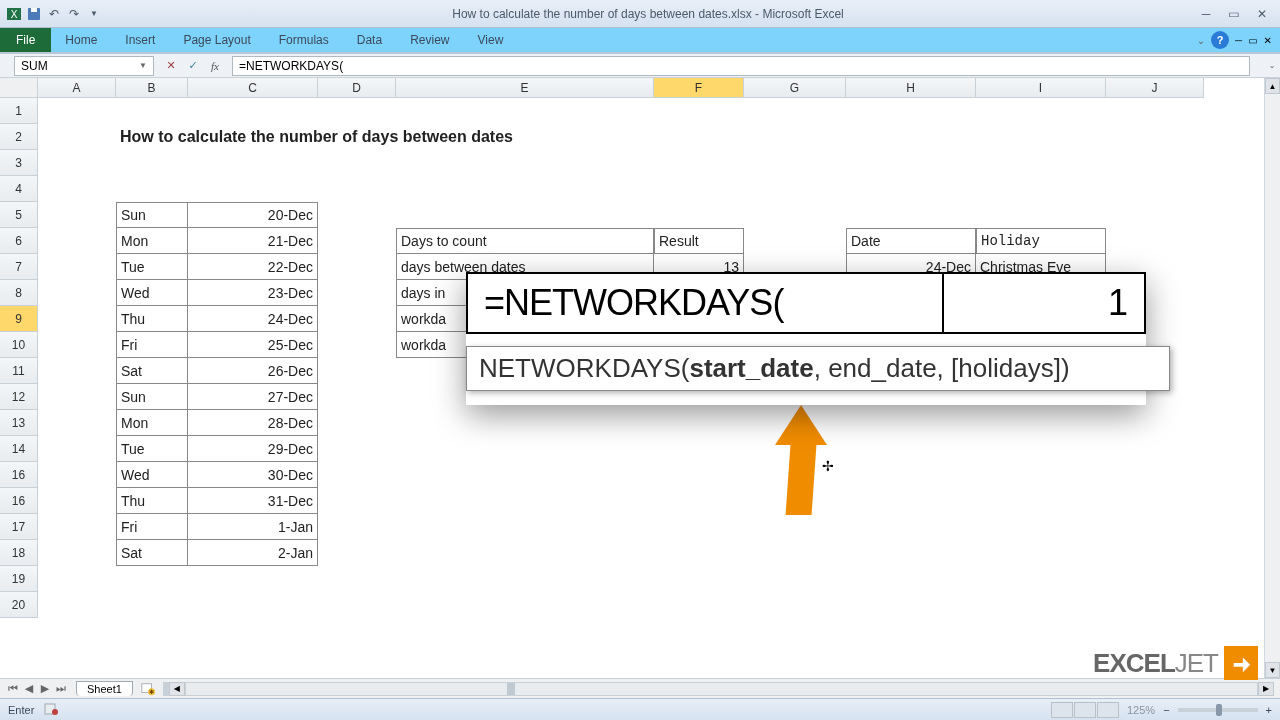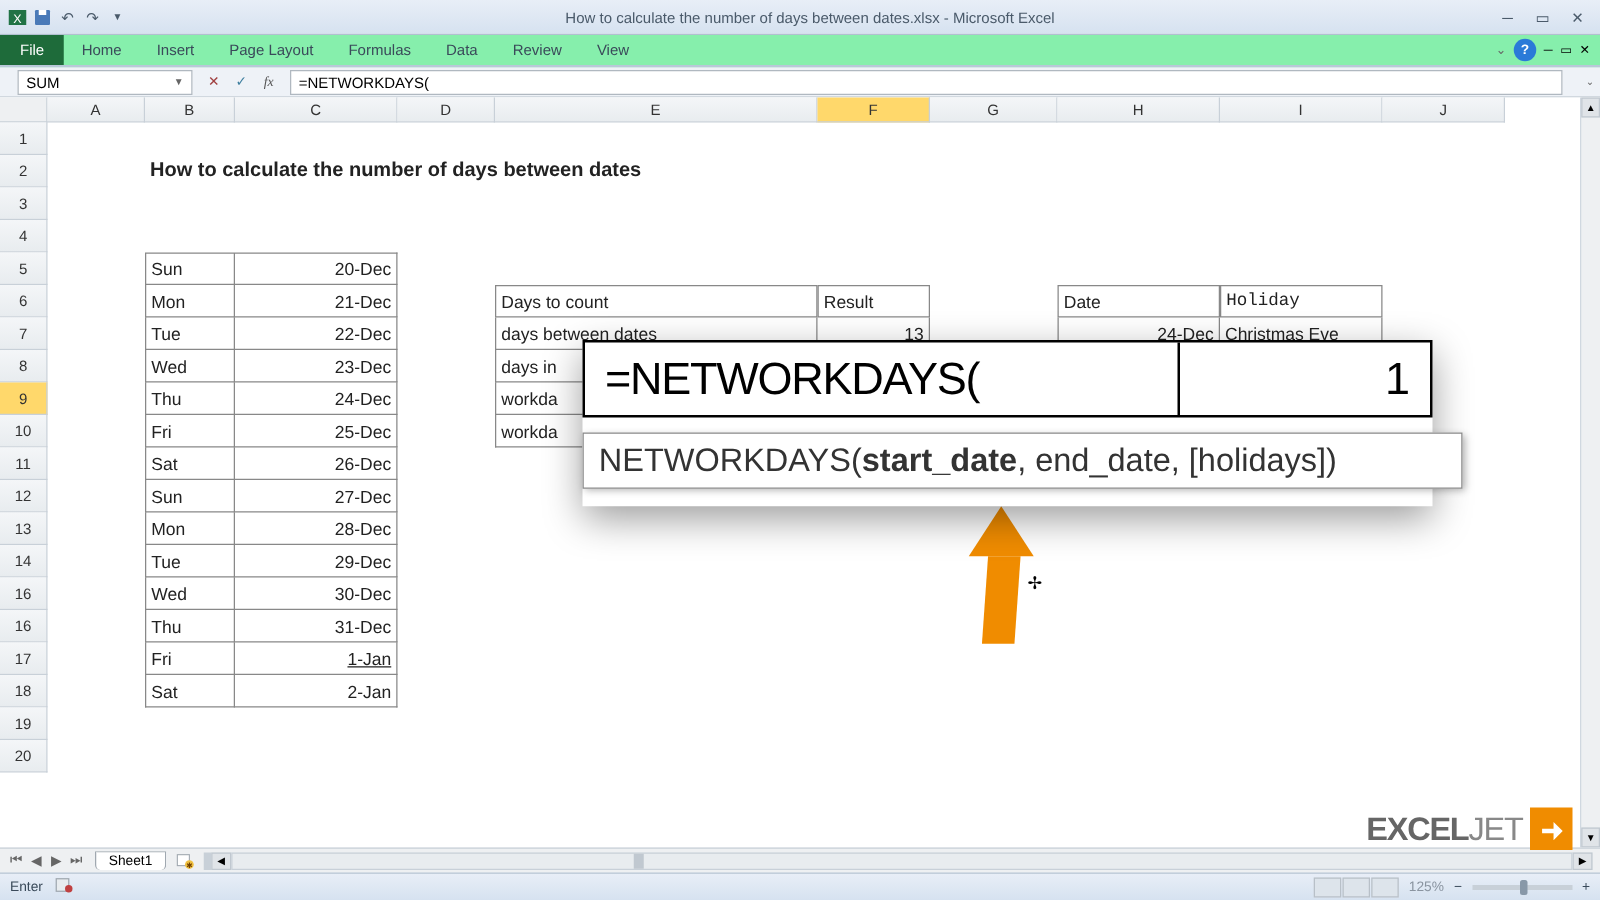--- a/index.html
+++ b/index.html
@@ -7,21 +7,21 @@
 
 
 .titlebar { height: 28px; background: linear-gradient(#e8eef7, #d6e2f0); display: flex; align-items: center; font-size: 12px; color: #4a5a6a; border-bottom: 1px solid #b0c0d0; }
 .titlebar .qat { display: flex; align-items: center; gap: 4px; padding: 0 6px; }
 .titlebar .qat-icon { width: 16px; height: 16px; display: inline-flex; align-items: center; justify-content: center; }
 .titlebar .title { flex: 1; text-align: center; }
 .titlebar .winbtns { display: flex; gap: 12px; padding: 0 10px; }
 .titlebar .winbtns span { width: 16px; height: 16px; display: inline-flex; align-items: center; justify-content: center; color: #4a5a6a; cursor: pointer; }
 
 
-.ribbon-tabs { height: 26px; background: #86efac; display: flex; align-items: stretch; border-bottom: 2px solid #b8c8d8; font-size: 12px; }
+.ribbon-tabs { height: 26px; background: #7dd3fc; display: flex; align-items: stretch; border-bottom: 2px solid #b8c8d8; font-size: 12px; }
 .file-tab { background: #1e6b3a; color: #fff; padding: 0 16px; display: flex; align-items: center; font-weight: normal; }
 .ribbon-tab { padding: 0 14px; display: flex; align-items: center; color: #3a4a5a; cursor: pointer; }
 .ribbon-tabs .right-icons { margin-left: auto; display: flex; align-items: center; gap: 6px; padding: 0 8px; }
 .help-circle { width: 18px; height: 18px; border-radius: 50%; background: #2a7ad8; color: #fff; display: inline-flex; align-items: center; justify-content: center; font-size: 11px; font-weight: bold; }
 
 
 .formula-bar { height: 24px; background: #eef2f7; display: flex; align-items: center; border-bottom: 1px solid #c8d0d8; font-size: 12px; }
 .name-box { width: 140px; height: 20px; margin-left: 14px; background: #fff; border: 1px solid #b0b8c0; display: flex; align-items: center; padding: 0 6px; }
 .name-box .dd { margin-left: auto; font-size: 8px; color: #666; }
 .fb-buttons { display: flex; gap: 4px; padding: 0 8px; align-items: center; }
@@ -381,21 +381,21 @@
         <div class="cell" style="width: 90px;"></div>
         <div class="cell" style="width: 102px;"></div>
         <div class="cell" style="width: 130px;"></div>
         <div class="cell" style="width: 130px;"></div>
         <div class="cell" style="width: 98px;"></div>
       </div>
       <div class="row">
         <div class="row-h">17</div>
         <div class="cell" style="width: 78px;"></div>
         <div class="cell bl bb br" style="width: 72px;">Fri</div>
-        <div class="cell right br bb" style="width: 130px; text-decoration: underline;">1-Jan</div>
+        <div class="cell right br bb" style="width: 130px;">1-Jan</div>
         <div class="cell" style="width: 78px;"></div>
         <div class="cell" style="width: 258px;"></div>
         <div class="cell" style="width: 90px;"></div>
         <div class="cell" style="width: 102px;"></div>
         <div class="cell" style="width: 130px;"></div>
         <div class="cell" style="width: 130px;"></div>
         <div class="cell" style="width: 98px;"></div>
       </div>
       <div class="row">
         <div class="row-h">18</div>

